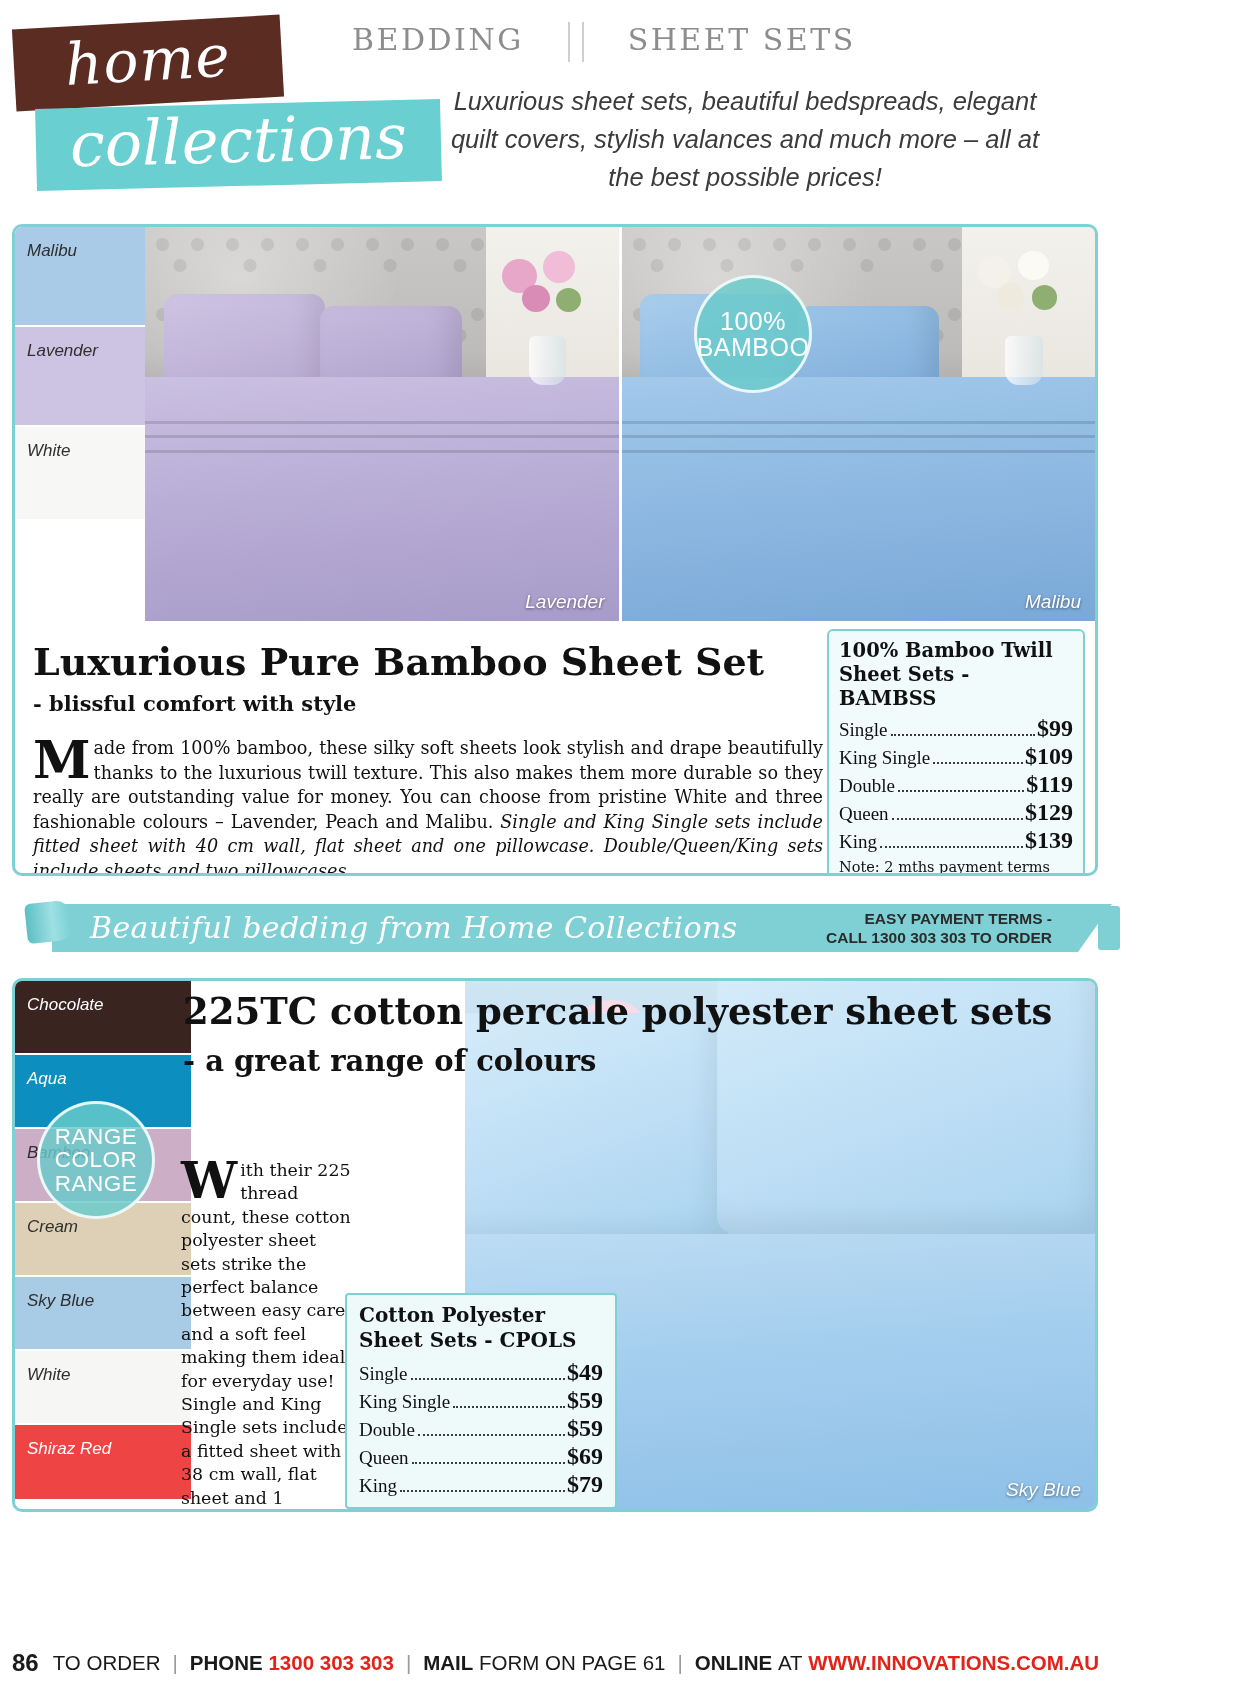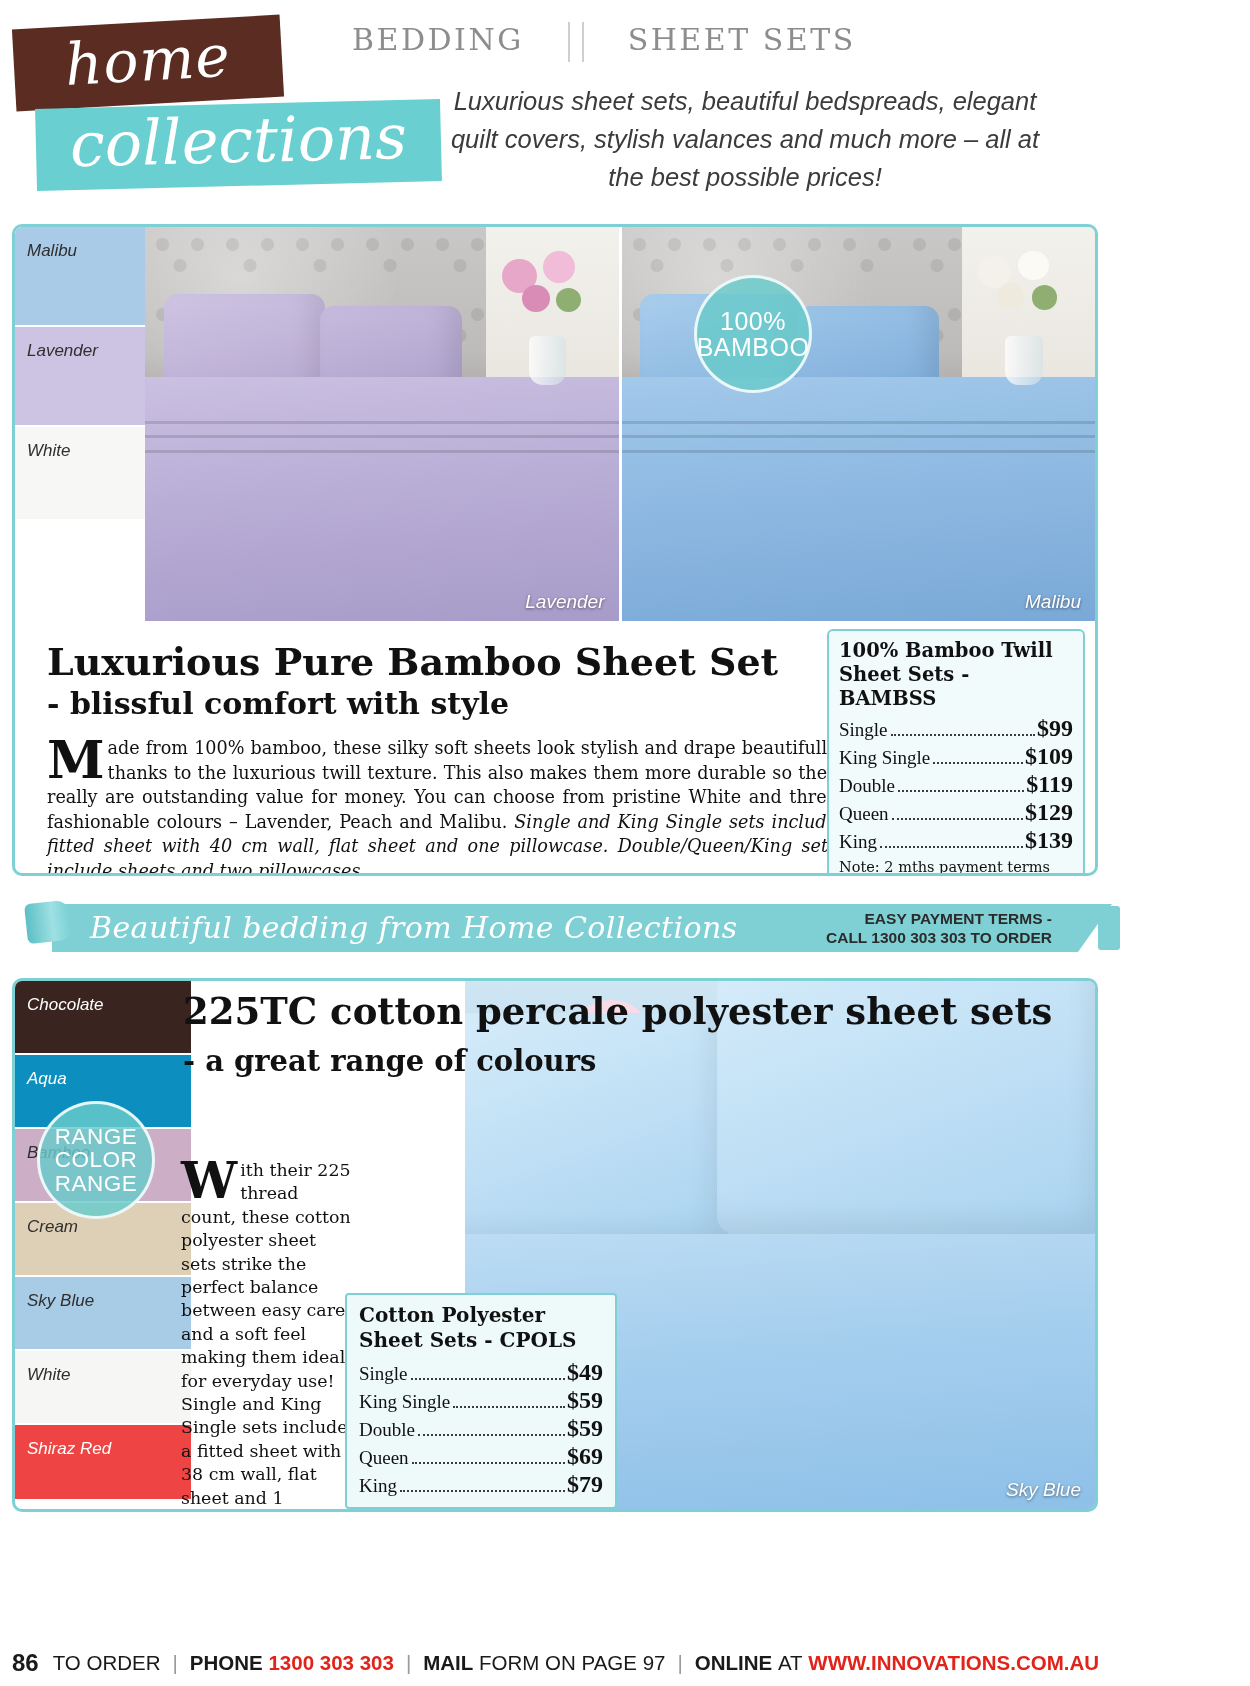--- a/index.html
+++ b/index.html
@@ -149,30 +149,30 @@
     display: flex; flex-direction: column; align-items: center; justify-content: center;
     line-height: 1.05;
   }
   #bamboo-badge {
     left: 549px; top: 48px; width: 118px; height: 118px;
     font-size: 25px; letter-spacing: .5px;
   }
 
   .copy-area {
     position: absolute; left: 0; top: 394px; right: 0; bottom: 0;
-    padding: 14px 18px 10px 32px;
+    padding: 14px 18px 10px 18px;
   }
   .prod-title {
     font-family: "DejaVu Serif", serif;
     font-weight: bold; font-size: 38px; line-height: 45px;
     color: #111; margin: 4px 0 2px 0;
   }
   .prod-subtitle {
     font-family: "DejaVu Serif", serif;
-    font-weight: bold; font-size: 30px; line-height: 36px; color: #111;
+    font-weight: bold; font-size: 21px; line-height: 36px; color: #111;
     margin-bottom: 14px;
   }
   .body-copy {
     font-family: "DejaVu Serif", serif;
     font-size: 17.6px; line-height: 24.5px; color: #111;
     width: 790px; text-align: justify;
   }
   .body-copy .dropcap {
     float: left; font-size: 52px; line-height: 40px;
     font-family: "DejaVu Serif", serif; font-weight: bold;
@@ -539,18 +539,18 @@
 </div>
 
 <div class="footer">
   <span class="pg">86</span>
   <span>TO ORDER</span>
   <span class="sep">|</span>
   <span class="bold">PHONE</span>&nbsp;
   <span class="red">1300 303 303</span>
   <span class="sep">|</span>
   <span class="bold">MAIL</span>&nbsp;
-  <span>FORM ON PAGE 97</span>
+  <span>FORM ON PAGE 61</span>
   <span class="sep">|</span>
   <span class="bold">ONLINE</span>&nbsp;
   <span>AT</span>&nbsp;
   <span class="red">WWW.INNOVATIONS.COM.AU</span>
 </div>
 
 </body></html>

